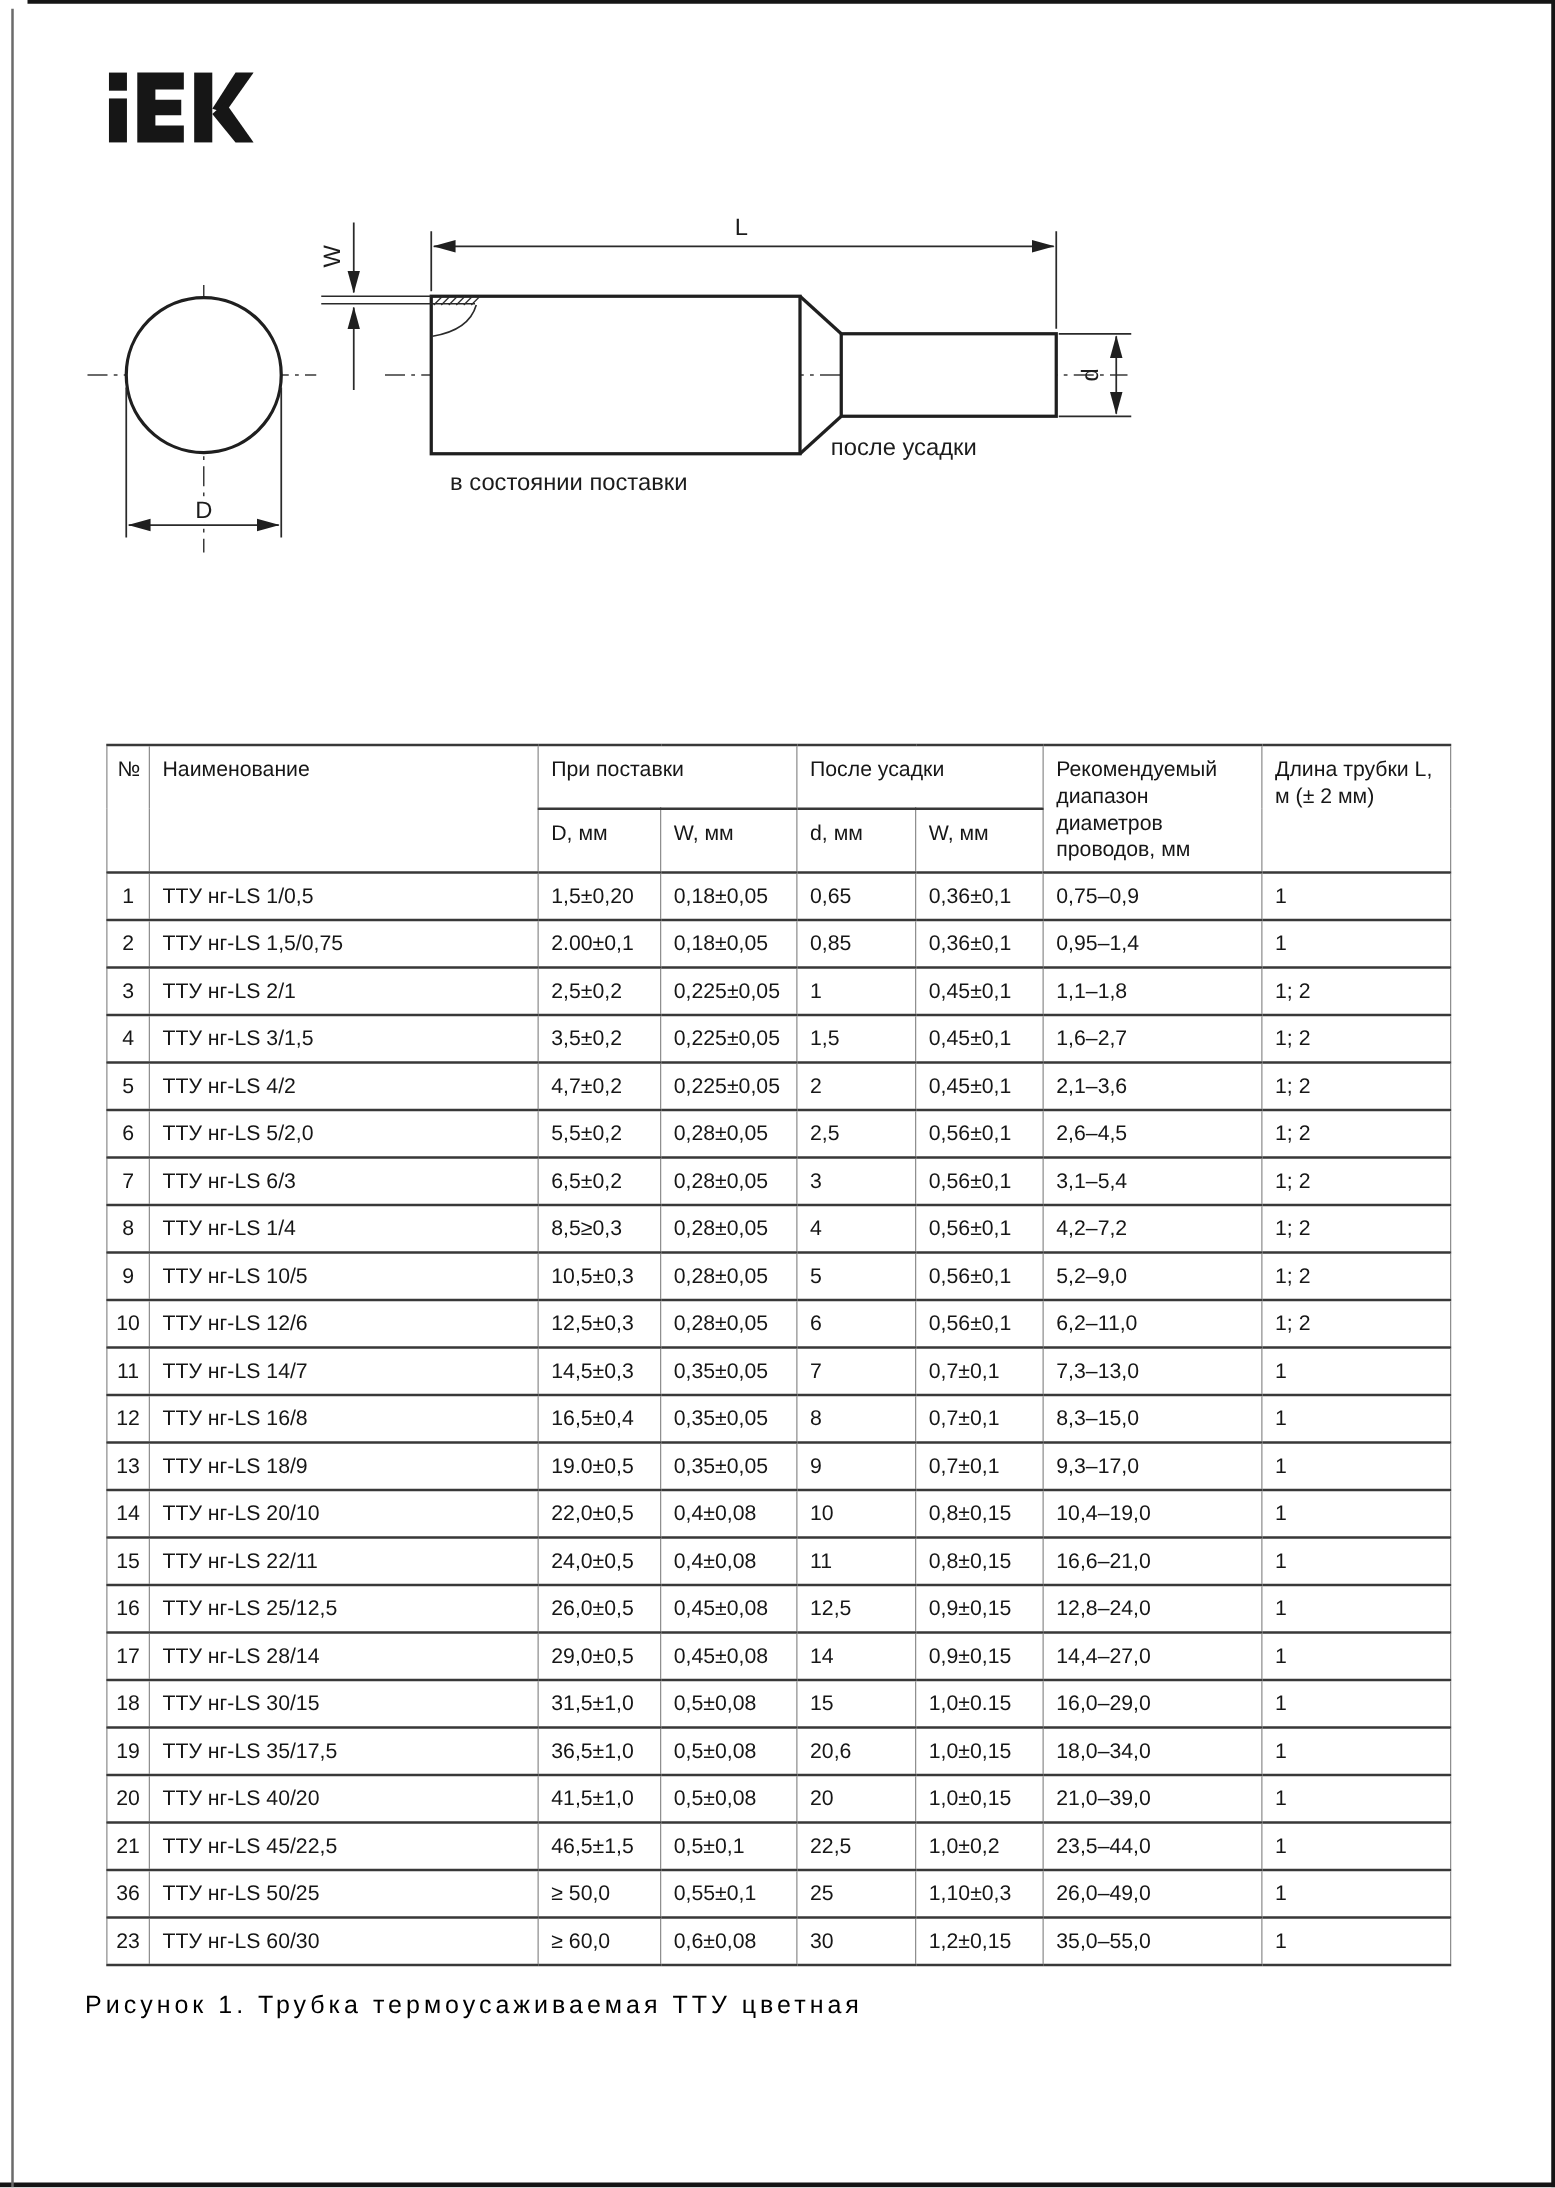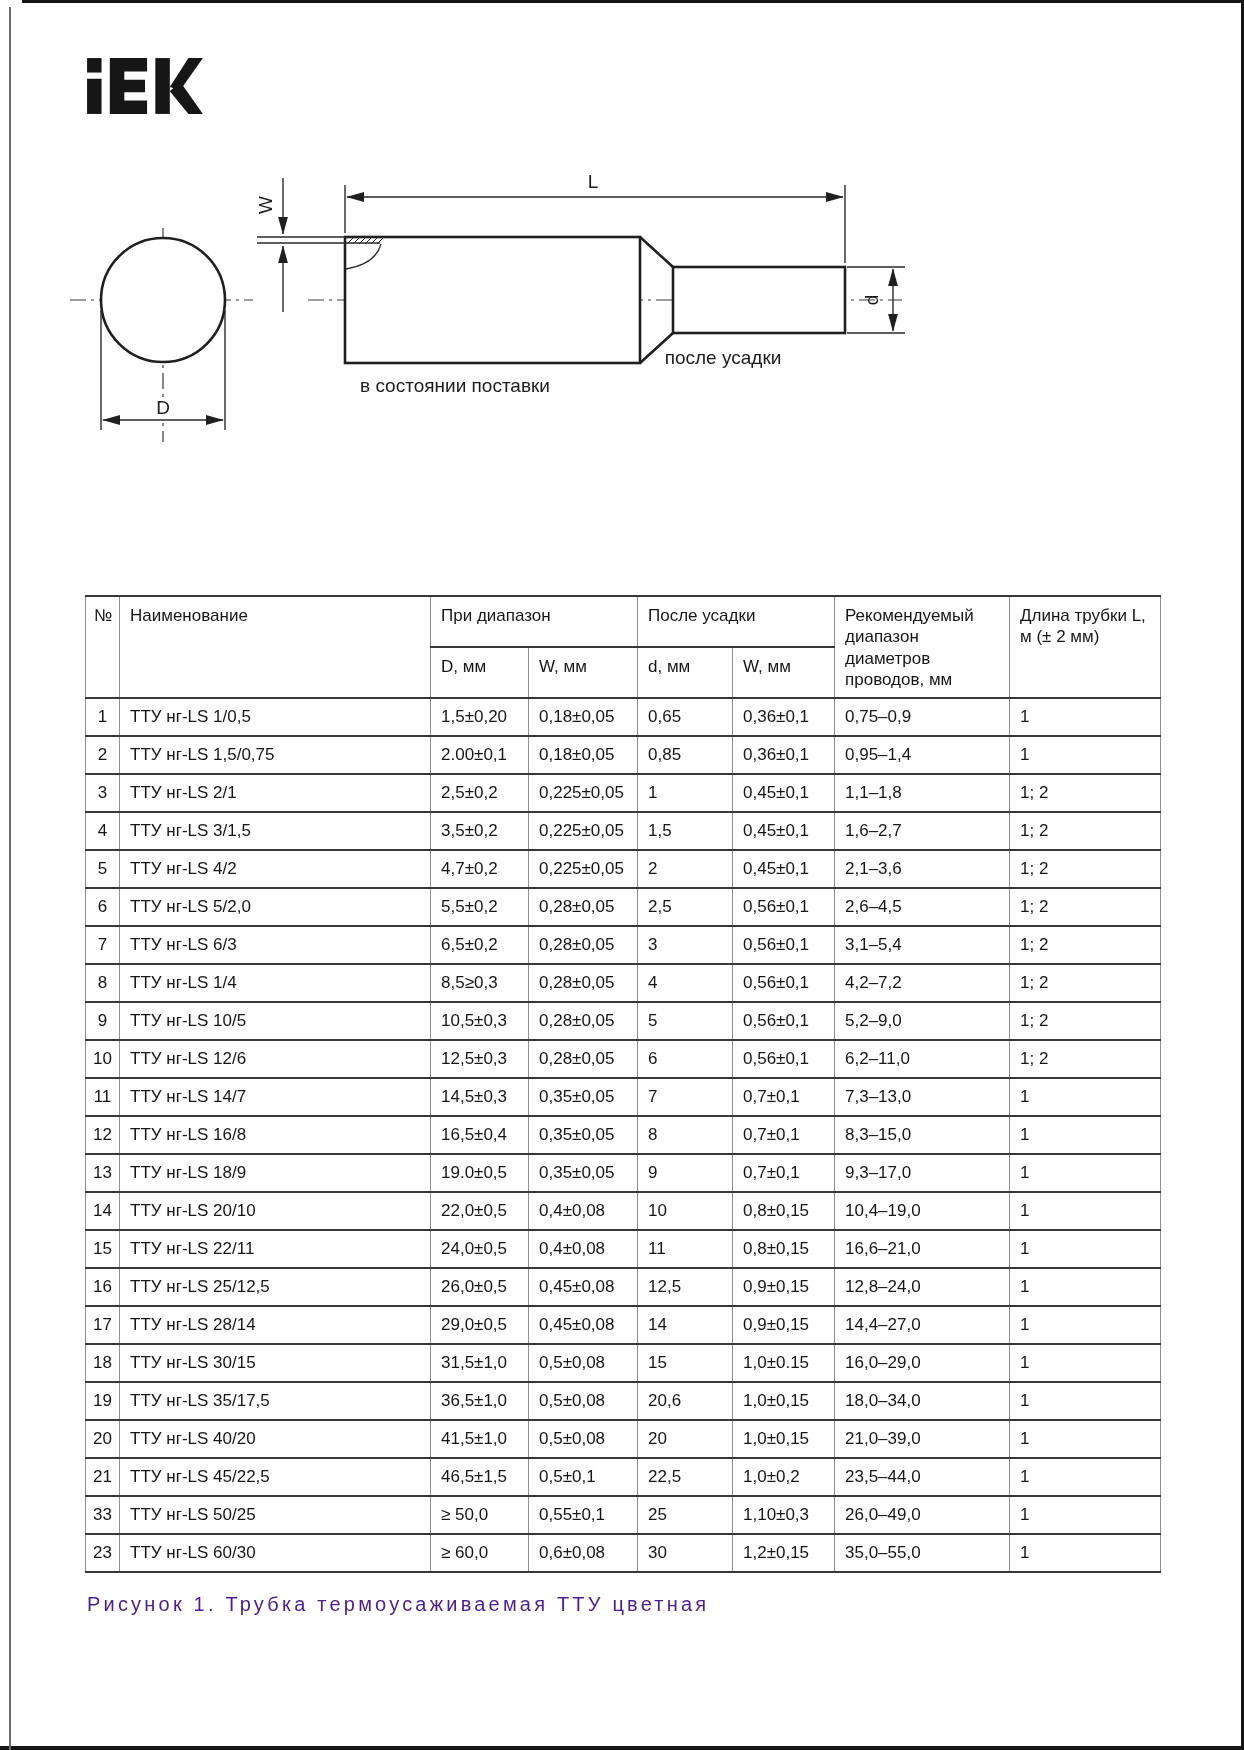--- a/index.html
+++ b/index.html
@@ -34,22 +34,22 @@
     border-top:2px solid #383838;border-bottom:2px solid #383838;
     border-left:1px solid #8f8f8f;border-right:1px solid #8f8f8f;
     font-weight:normal;white-space:normal;
   }
   table.spec thead th{vertical-align:top;text-align:left;padding:8px 6px 4px 10px;height:37px;line-height:1.25;}
   table.spec tbody td{height:36px;padding:0 4px 0 10px;vertical-align:middle;text-align:left;}
   table.spec td.c-num{text-align:center;padding:0;}
   table.spec th.c-num{padding-left:8px;}
 
   .caption{
-    position:absolute;left:87px;top:1593px;width:1000px;
-    font-size:20px;letter-spacing:3.2px;color:#4c1d95;
+    position:absolute;left:68px;top:1593px;width:1000px;
+    font-size:20px;letter-spacing:3.2px;color:#000000;
   }
 </style>
 </head>
 <body>
 
 <div class="page">
 
   <div class="frame-top"></div>
   <div class="frame-right"></div>
   <div class="frame-bottom"></div>
@@ -131,21 +131,21 @@
         <col style="width:109px">
       <col style="width:95px">
         <col style="width:102px">
         <col style="width:175px">
         <col style="width:151px">
     </colgroup>
     <thead>
       <tr>
         <th class="c-num" rowspan="2">№</th>
         <th rowspan="2">Наименование</th>
-        <th colspan="2">При диапазон</th>
+        <th colspan="2">При поставки</th>
         <th colspan="2">После усадки</th>
         <th rowspan="2">Рекомендуемый диапазон диаметров проводов, мм</th>
         <th rowspan="2">Длина трубки L, м (± 2 мм)</th>
       </tr>
       <tr>
         <th>D, мм</th>
         <th>W, мм</th>
         <th>d, мм</th>
         <th>W, мм</th>
       </tr>
@@ -355,21 +355,21 @@
           <td class="c-num">21</td>
           <td>ТТУ нг-LS 45/22,5</td>
           <td>46,5±1,5</td>
           <td>0,5±0,1</td>
           <td>22,5</td>
           <td>1,0±0,2</td>
           <td>23,5–44,0</td>
           <td>1</td>
         </tr>
         <tr>
-          <td class="c-num">33</td>
+          <td class="c-num">36</td>
           <td>ТТУ нг-LS 50/25</td>
           <td>≥ 50,0</td>
           <td>0,55±0,1</td>
           <td>25</td>
           <td>1,10±0,3</td>
           <td>26,0–49,0</td>
           <td>1</td>
         </tr>
         <tr>
           <td class="c-num">23</td>

